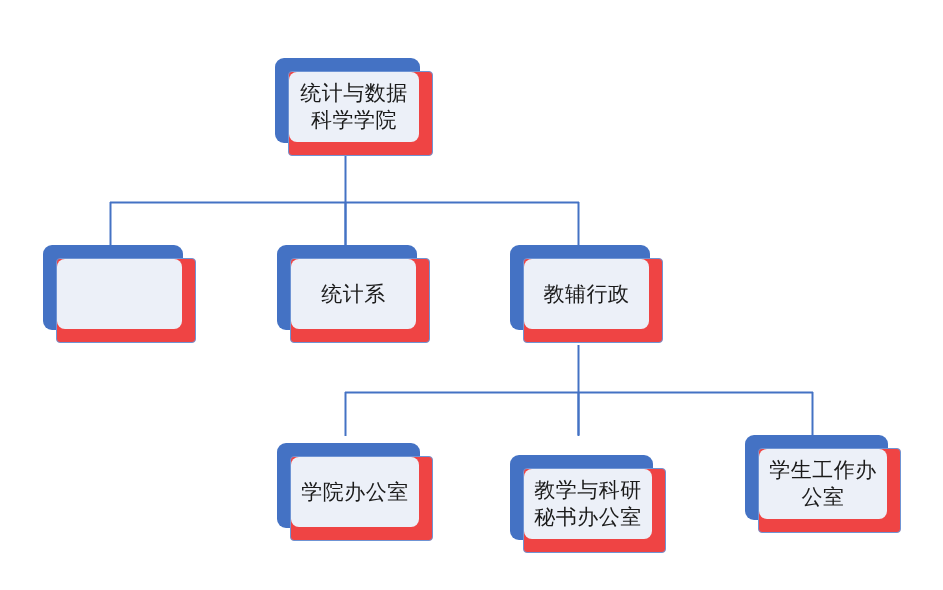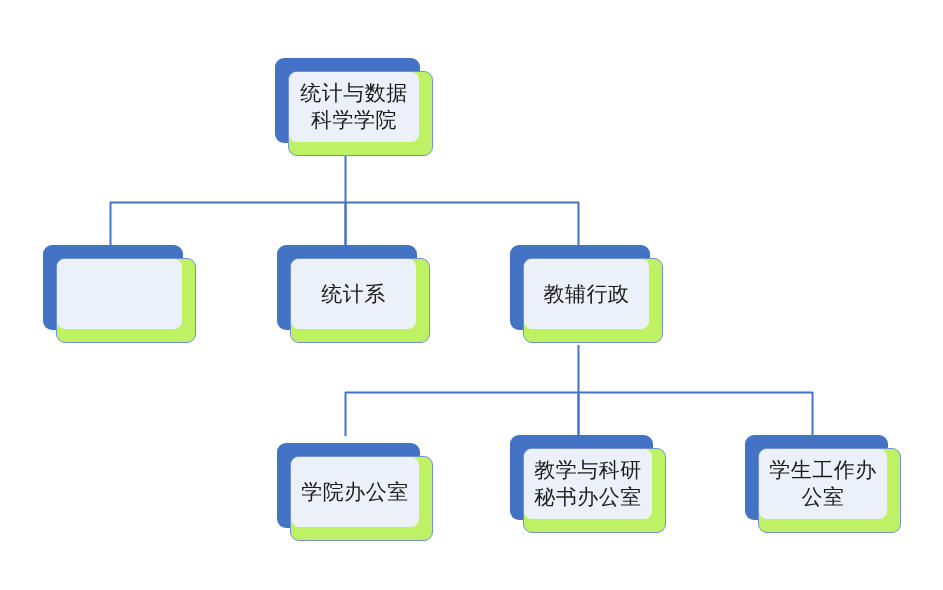--- a/index.html
+++ b/index.html
@@ -39,23 +39,23 @@
     height: 100%;
     background: #4472C4;
     border-radius: 9px;
   }
   .node .card {
     position: absolute;
     left: 13px;
     top: 13px;
     width: 100%;
     height: 100%;
-    background: #bef264;
+    background: #ef4444;
     border: 1px solid #6f94d4;
-    border-radius: 9px;
+    border-radius: 4px;
     box-sizing: border-box;
     padding-left: 36px;
   }
   .node .fill {
     position: absolute;
     left: 0px;
     top: 0px;
     width: calc(100% - 13px);
     height: calc(100% - 13px);
     background: #ECF0F8;
@@ -137,21 +137,21 @@
   </div>
 
   <div class="node" style="left:277px; top:435px; width:143px; height:85px;margin-top:8px;">
     <div class="shadow"></div>
     <div class="card">
       <div class="fill"></div>
       <div class="label">学院办公室</div>
     </div>
   </div>
 
-  <div class="node" style="left:510px; top:435px; width:143px; height:85px;">
+  <div class="node" style="left:510px; top:455px; width:143px; height:85px;">
     <div class="shadow"></div>
     <div class="card">
       <div class="fill"></div>
       <div class="label">教学与科研
 秘书办公室</div>
     </div>
   </div>
 
   <div class="node" style="left:745px; top:435px; width:143px; height:85px;">
     <div class="shadow"></div>

